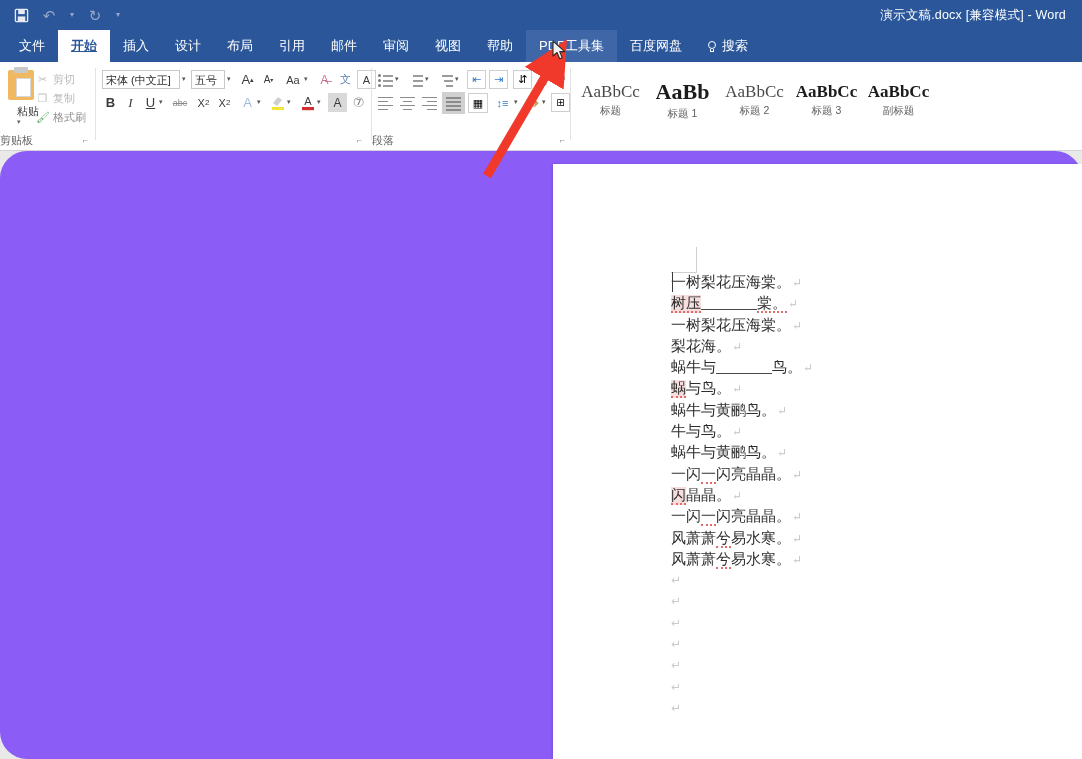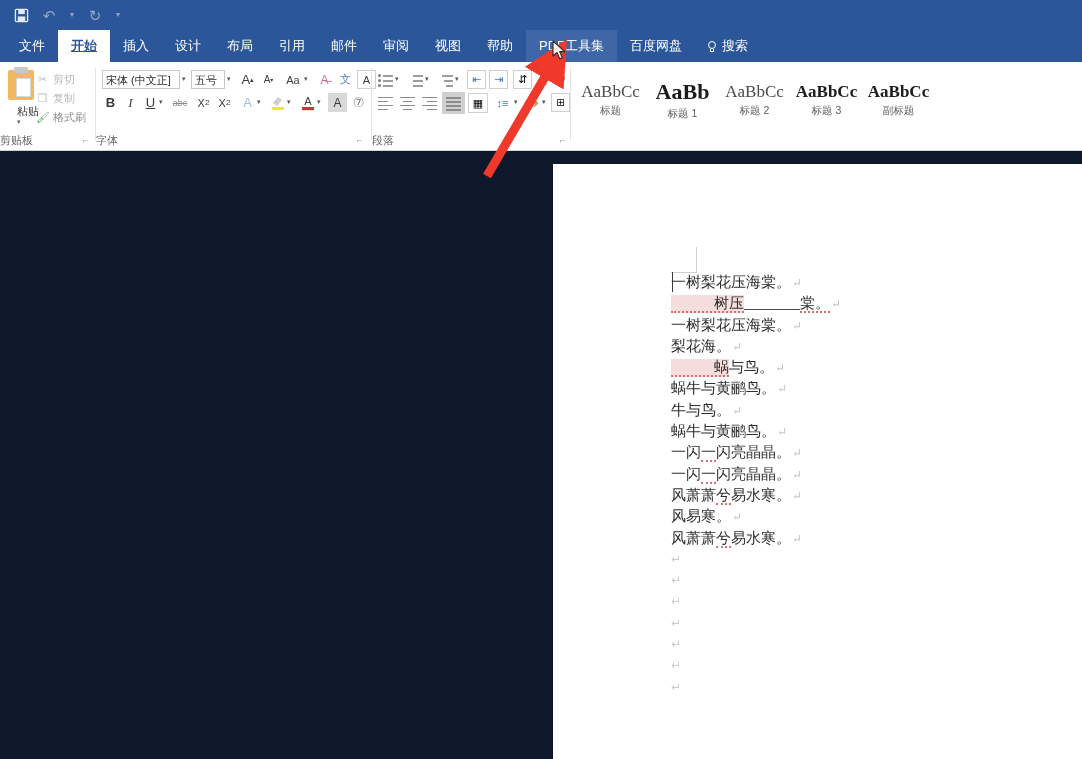--- a/index.html
+++ b/index.html
@@ -87,39 +87,39 @@
     display:flex;flex-direction:column;align-items:center;justify-content:center;gap:2px;
     border:1px solid transparent;
   }
   .sample{font-size:17px;color:#4a4a4a;white-space:nowrap;overflow:hidden;font-family:"Liberation Serif",serif;}
   .sample.h1{font-size:22px;font-weight:bold;color:#1b1b1b;}
   .sample.h3{font-size:17px;font-weight:bold;color:#1b1b1b;}
   .sample.em{font-style:italic;color:#8d8d8d;font-size:13px;}
   .sample.key{font-size:13px;color:#4a4a4a;}
   .sname{font-size:10.5px;color:#5c5c5c;}
   
-  .workarea{position:absolute;left:0;top:151px;width:1082px;height:608px;background:#0f172a;}
+  .workarea{position:absolute;left:0;top:151px;width:1082px;height:608px;background:#8b5cf6;border-radius:27px;}
   .page{
     position:absolute;left:553px;top:13px;width:529px;height:595px;background:#ffffff;
     box-shadow:-1px 0 2px rgba(0,0,0,0.12);
   }
   .margin-mark{position:absolute;left:118px;top:83px;width:26px;height:26px;}
   .margin-mark::before{content:"";position:absolute;left:0;bottom:0;width:26px;height:1px;background:#cfcfcf;}
   .margin-mark::after{content:"";position:absolute;right:0;top:0;width:1px;height:26px;background:#cfcfcf;}
   .caret{position:absolute;left:119px;top:108px;width:1px;height:20px;background:#3a3a3a;}
   .doc{position:absolute;left:118px;top:108px;width:330px;}
   .line{
     height:21.3px;font-size:15px;color:#2e2e2e;white-space:nowrap;
     font-family:"Liberation Serif","DejaVu Serif",serif;line-height:21.3px;
   }
   .pmark{color:#c7c7c7;font-size:12px;margin-left:1px;}
   .blank{height:21.3px;line-height:21.3px;font-size:12px;color:#cccccc;}
   .gap{display:inline-block;border-bottom:1px solid #4a4a4a;vertical-align:-2px;}
   .sq{border-bottom:2px dotted #e06c6c;}
-  .sqf{background:#f7dede;border-bottom:2px dotted #e06c6c;padding-left:43px;}
+  .sqf{background:#f7dede;border-bottom:2px dotted #e06c6c;}
   
   .arrow{position:absolute;left:0;top:0;width:1082px;height:759px;pointer-events:none;}
   
   .cursor{position:absolute;left:552px;top:40px;width:16px;height:22px;}
 </style>
 </head>
 <body>
 
 <div class="titlebar">
   <div class="qat">
@@ -128,20 +128,21 @@
         <rect x="1.5" y="1.5" width="13" height="13" rx="1" fill="none" stroke="#e7eaf2" stroke-width="1.4"></rect>
         <rect x="4.5" y="1.5" width="7" height="5" fill="#e7eaf2"></rect>
         <rect x="4" y="9" width="8" height="5.5" fill="#e7eaf2"></rect>
       </svg>
     </div>
     <div class="qat-btn dim">↶</div>
     <div class="qat-btn dim tiny">▾</div>
     <div class="qat-btn dim">↻</div>
     <div class="qat-btn dim tiny">▾</div>
   </div>
+  <div class="title-text">演示文稿.docx [兼容模式]  -  Word</div>
 </div>
 
 <div class="tabsbar">
   <div class="tabs">
     <div class="tab">文件</div>
     <div class="tab active">开始</div>
     <div class="tab">插入</div>
     <div class="tab">设计</div>
     <div class="tab">布局</div>
     <div class="tab">引用</div>
@@ -212,21 +213,20 @@
     <div class="fcar" style="left:191px;top:31px;">▾</div>
     <div class="fbtn" style="left:202px;top:31px;width:19px;height:19px;">
       <svg width="16" height="17" viewBox="0 0 16 17">
         <text x="8" y="11" font-size="11" text-anchor="middle" fill="#3b3b3b" font-family="Liberation Sans">A</text>
         <rect x="2" y="13" width="12" height="3.2" fill="#d03030"></rect>
       </svg>
     </div>
     <div class="fcar" style="left:221px;top:31px;">▾</div>
     <div class="fbtn" style="left:232px;top:31px;width:19px;height:19px;font-size:12px;background:#d9d9d9;color:#3b3b3b;">A</div>
     <div class="fbtn" style="left:253px;top:31px;width:19px;height:19px;font-size:13px;color:#7a7a7a;">⑦</div>
-    <div class="grp-label">字体</div>
     <div class="launcher" style="right:6px;">⌐</div>
   </div>
   <div class="grp-sep" style="left:371px;"></div>
 
   <div class="grp para">
     <div class="pbtn" style="left:4px;top:9px;width:19px;height:17px;">
       <span class="listico">
         <i style="top:1px"></i>
           <b style="top:2px"></b>
         <i style="top:6px"></i>
@@ -327,28 +327,29 @@
 
 <div class="workarea">
   <div class="page">
     <div class="margin-mark"></div>
     <div class="caret"></div>
     <div class="doc" id="doc-lines">
         <div class="line"><span>一树梨花压海棠。</span><span class="pmark">↵</span></div>
         <div class="line"><span class="sqf">树压</span><span class="gap" style="width: 56px;"></span><span class="sq">棠。</span><span class="pmark">↵</span></div>
         <div class="line"><span>一树梨花压海棠。</span><span class="pmark">↵</span></div>
         <div class="line"><span>梨花海。</span><span class="pmark">↵</span></div>
+        <div class="line"><span>蜗牛与</span><span class="gap" style="width: 56px;"></span><span>鸟。</span><span class="pmark">↵</span></div>
         <div class="line"><span class="sqf">蜗</span><span>与鸟。</span><span class="pmark">↵</span></div>
         <div class="line"><span>蜗牛与黄鹂鸟。</span><span class="pmark">↵</span></div>
         <div class="line"><span>牛与鸟。</span><span class="pmark">↵</span></div>
         <div class="line"><span>蜗牛与黄鹂鸟。</span><span class="pmark">↵</span></div>
         <div class="line"><span>一闪</span><span class="sq">一</span><span>闪亮晶晶。</span><span class="pmark">↵</span></div>
+        <div class="line"><span class="sqf">闪</span><span>晶晶。</span><span class="pmark">↵</span></div>
         <div class="line"><span>一闪</span><span class="sq">一</span><span>闪亮晶晶。</span><span class="pmark">↵</span></div>
         <div class="line"><span>风萧萧</span><span class="sq">兮</span><span>易水寒。</span><span class="pmark">↵</span></div>
-        <div class="line"><span>风易寒。</span><span class="pmark">↵</span></div>
         <div class="line"><span>风萧萧</span><span class="sq">兮</span><span>易水寒。</span><span class="pmark">↵</span></div>
         <div class="blank">↵</div>
         <div class="blank">↵</div>
         <div class="blank">↵</div>
         <div class="blank">↵</div>
         <div class="blank">↵</div>
         <div class="blank">↵</div>
         <div class="blank">↵</div>
       </div>
   </div>

